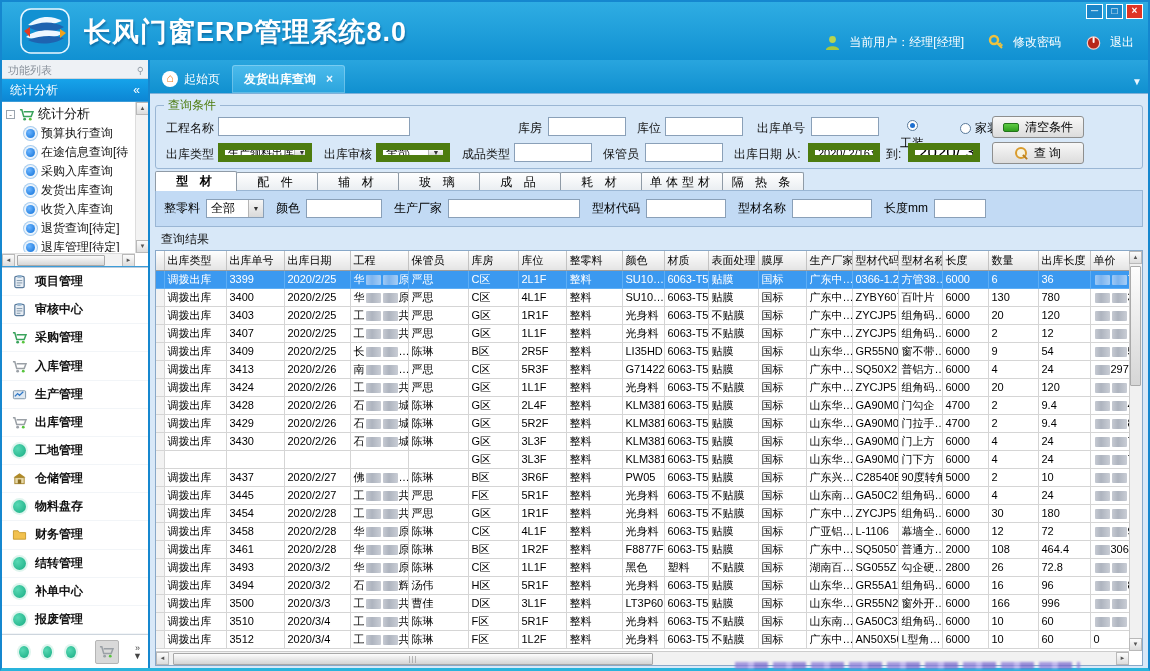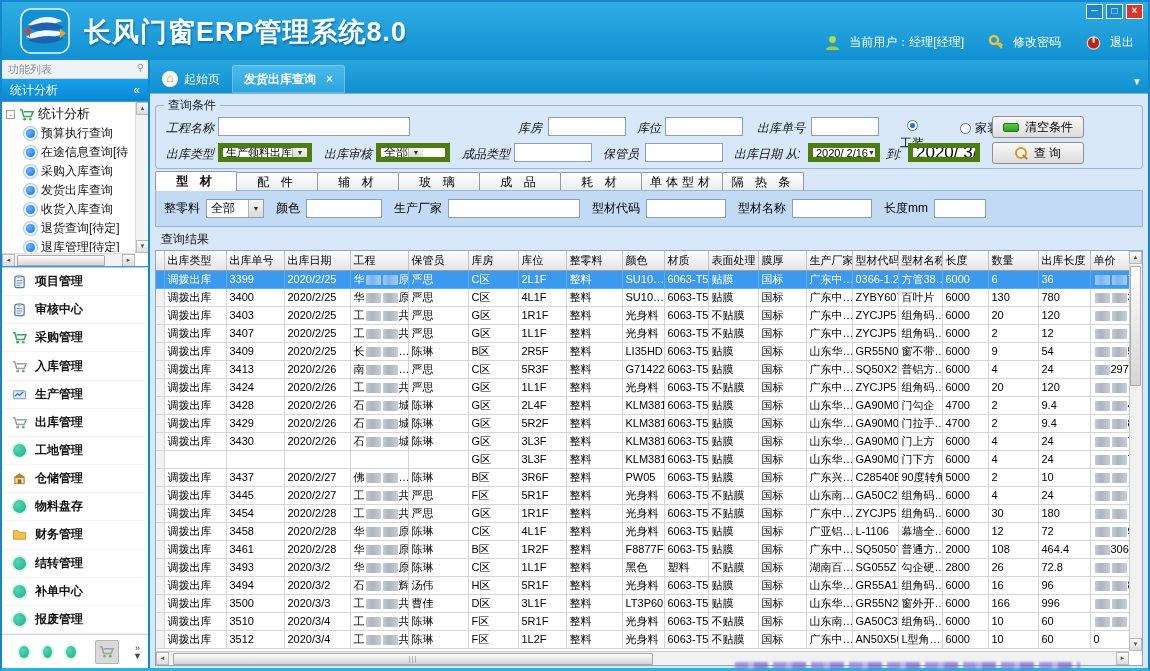--- a/index.html
+++ b/index.html
@@ -17,21 +17,21 @@
   .user-bar { position:absolute; right:14px; top:32px; display:flex; align-items:center; gap:8px; color:#fff; font-size:12px; white-space:nowrap; }
   .user-bar .gap { width:8px; }
   .ubicon { width:17px; height:17px; display:inline-block; vertical-align:middle; }
 
   
   .mainrow { flex:1; display:flex; min-height:0; }
   .sidebar { width:148px; flex:0 0 auto; border-right:2px solid #1587cf; display:flex; flex-direction:column; background:#fff; position:relative; }
   .content { flex:1; min-width:0; display:flex; flex-direction:column; }
 
   
-  .sb-caption { height:19px; background:#eef1f5; border-bottom:1px solid #cfd6dd; color:#8a929c; font-size:11px; padding:2px 4px 0 6px; display:flex; justify-content:space-between; align-items:flex-start; }
+  .sb-caption { height:19px; background:#eef1f5; border-bottom:1px solid #cfd6dd; color:#8a929c; font-size:11px; padding:2px 4px 0 6px; display:flex; justify-content:space-between; align-items:center; }
   .sb-group-header { height:22px; background:linear-gradient(#16a3ea,#0c86d4); color:#fff; padding:0 8px; display:flex; align-items:center; justify-content:space-between; font-size:12px; }
   .tree { height:166px; border:1px solid #3c9cd8; border-left:none; border-right:none; position:relative; background:#fff; overflow:hidden; }
   .tree-inner { position:absolute; inset:2px 13px 14px 2px; overflow:hidden; }
   .tree-root { display:flex; align-items:center; gap:4px; height:20px; font-size:13px; color:#111; white-space:nowrap; }
   .expander { width:9px; height:9px; border:1px solid #9aa4ae; background:#fff; font-size:8px; line-height:7px; text-align:center; color:#555; margin-left:2px; }
   .tree-item { display:flex; align-items:center; gap:6px; height:19px; padding-left:22px; font-size:12px; color:#111; white-space:nowrap; cursor:pointer; }
   .bluedot { width:9px; height:9px; border-radius:50%; background:radial-gradient(circle at 35% 35%, #6db6ff, #0d6fd8); box-shadow:0 0 0 2px #eaf3fc,0 0 0 3px #a8cdee; flex:0 0 auto; }
   .tree-vscroll { position:absolute; top:0; right:0; bottom:13px; width:13px; background:#f3f3f3; border-left:1px solid #ddd; }
   .tree-hscroll { position:absolute; left:0; right:13px; bottom:0; height:13px; background:#f3f3f3; border-top:1px solid #ddd; }
   .sb-menu { flex:1; display:flex; flex-direction:column; border-top:1px solid #bcd; overflow:hidden; }
@@ -52,24 +52,24 @@
   .tabbar { height:33px; background:linear-gradient(#29a5de,#1090d0); display:flex; align-items:flex-end; position:relative; flex:0 0 auto; }
   .doc-tab { height:28px; display:flex; align-items:center; gap:6px; padding:0 12px; color:#fff; font-size:12px; cursor:pointer; }
   .doc-tab.active { background:linear-gradient(#4cbbec,#2aa4dd); font-weight:bold; border-radius:3px 3px 0 0; box-shadow:inset 0 0 0 1px rgba(255,255,255,.25); }
   .home-ico { width:16px; height:16px; border-radius:50%; background:#fff; color:#e87b1e; font-size:12px; line-height:15px; text-align:center; }
   .tab-close { color:#eaf6ff; font-size:12px; margin-left:4px; cursor:pointer; }
   .tabbar-caret { position:absolute; right:6px; bottom:6px; color:#eaf6ff; font-size:10px; cursor:pointer; }
 
   
   .page { flex:1; background:#d8e8f8; border-top:1px solid #7fb0d8; position:relative; padding:2px 5px; min-height:0; display:flex; flex-direction:column; }
   fieldset.qbox { border:1px solid #9ab6d4; border-radius:3px; height:72px; position:relative; margin-top:1px; flex:0 0 auto; }
-  fieldset.qbox legend { font-size:12px; color:#0f172a; margin-left:8px; padding:0 4px; }
-  .f-label { position:absolute; font-size:12px; color:#111; white-space:nowrap;font-style:italic; }
+  fieldset.qbox legend { font-size:12px; color:#4d7c0f; margin-left:8px; padding:0 4px; }
+  .f-label { position:absolute; font-size:12px; color:#111; white-space:nowrap; }
   .f-input { position:absolute; height:19px; border:1px solid #8aa0b8; background:#fff; font-size:12px; padding:0 3px; font-family:inherit; }
-  .f-select { position:absolute; height:19px; border:5px solid #4d7c0f; background:#fff; font-size:12px; display:flex; align-items:center; justify-content:flex-start; padding-left:3px; cursor:pointer; white-space:nowrap; overflow:hidden; }
+  .f-select { position:absolute; height:19px; border:7px solid #4d7c0f; background:#fff; font-size:12px; display:flex; align-items:center; justify-content:space-between; padding-left:3px; cursor:pointer; white-space:nowrap; overflow:hidden; }
   .dd-arrow { width:15px; height:100%; background:linear-gradient(#f7f7f7,#d9d9d9); border-left:1px solid #b5b5b5; color:#333; font-size:7px; display:flex; align-items:center; justify-content:center; flex:0 0 auto; }
   .radio { position:absolute; display:flex; align-items:center; gap:4px; font-size:12px; cursor:pointer; }
   .rdot { width:11px; height:11px; border-radius:50%; border:1px solid #5a7a9a; background:#fff; position:relative; }
   .rdot.on::after { content:""; position:absolute; inset:2px; border-radius:50%; background:#1d6fd0; }
   .qbtn { position:absolute; width:92px; height:22px; background:linear-gradient(#f8f8f8,#dcdcdc); border:1px solid #8e8f8f; border-radius:3px; font-size:12px; display:flex; align-items:center; justify-content:center; gap:6px; cursor:pointer;font-family:Liberation Serif, serif; }
   .clear-ico { width:16px; height:9px; background:linear-gradient(#5ecb44,#2f9e1d); border:1px solid #23731a; border-radius:2px; }
   .mag { width:13px; height:13px; position:relative; }
   .mag::before { content:""; position:absolute; width:8px; height:8px; border:2px solid #d99b2c; border-radius:50%; left:0; top:0; background:#f7f3df; }
   .mag::after { content:""; position:absolute; width:6px; height:2px; background:#b97f1e; transform:rotate(45deg); left:7px; top:9px; }
 

